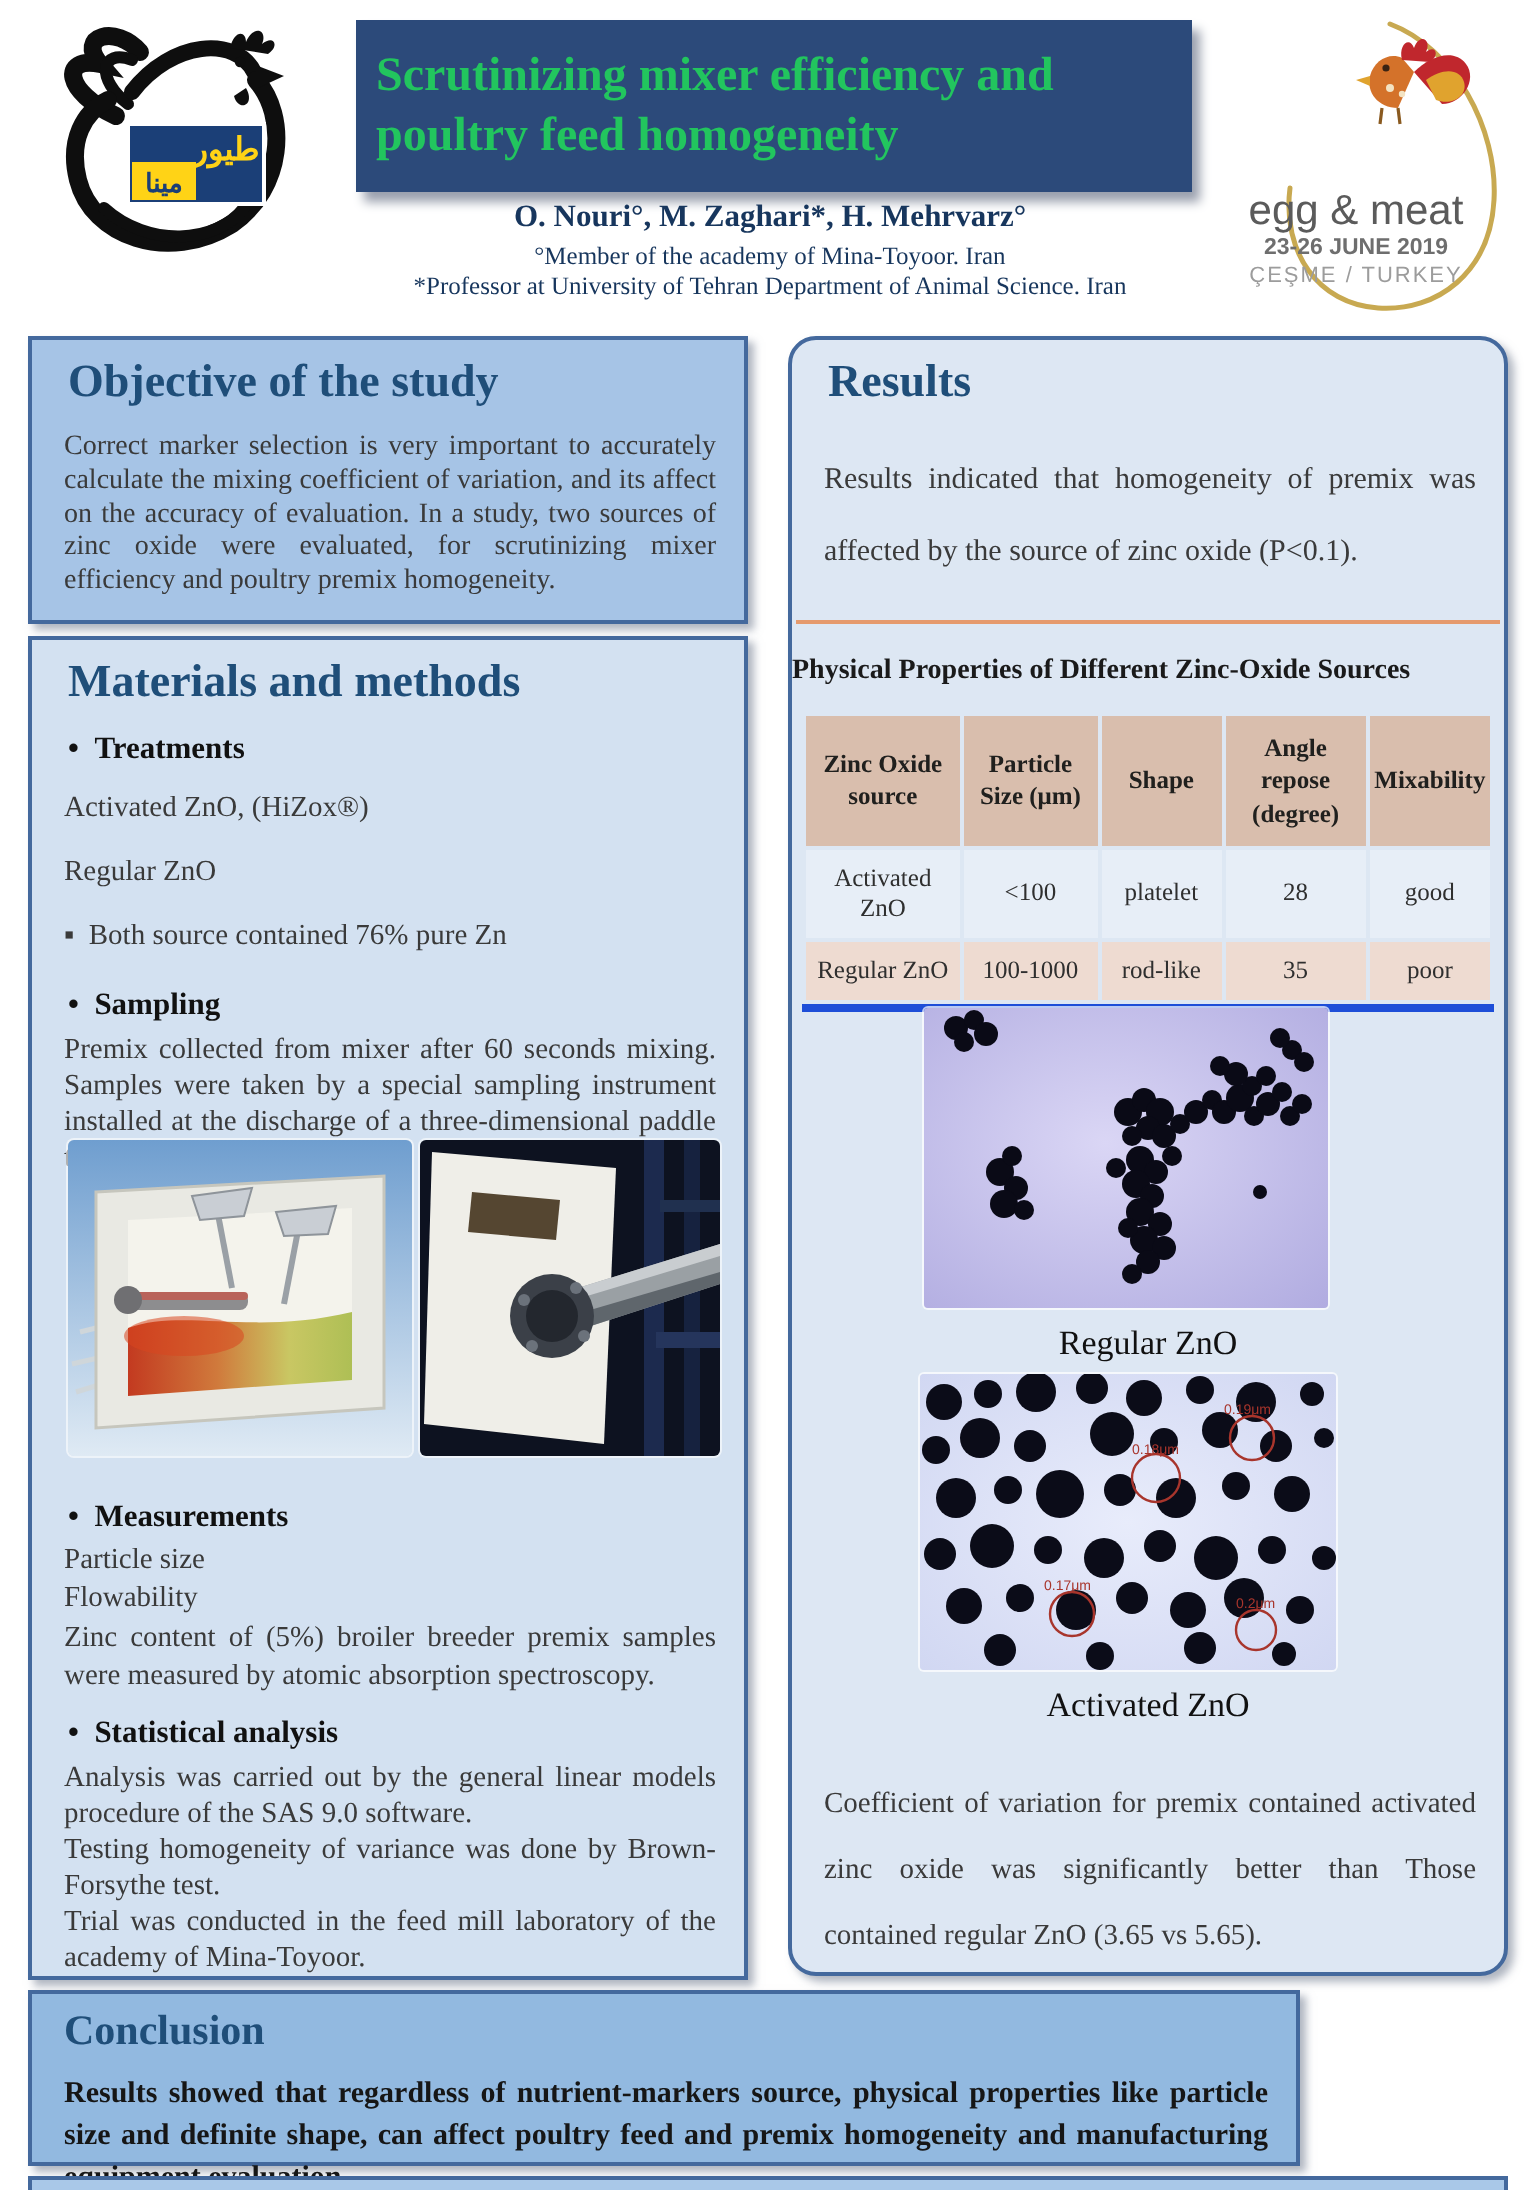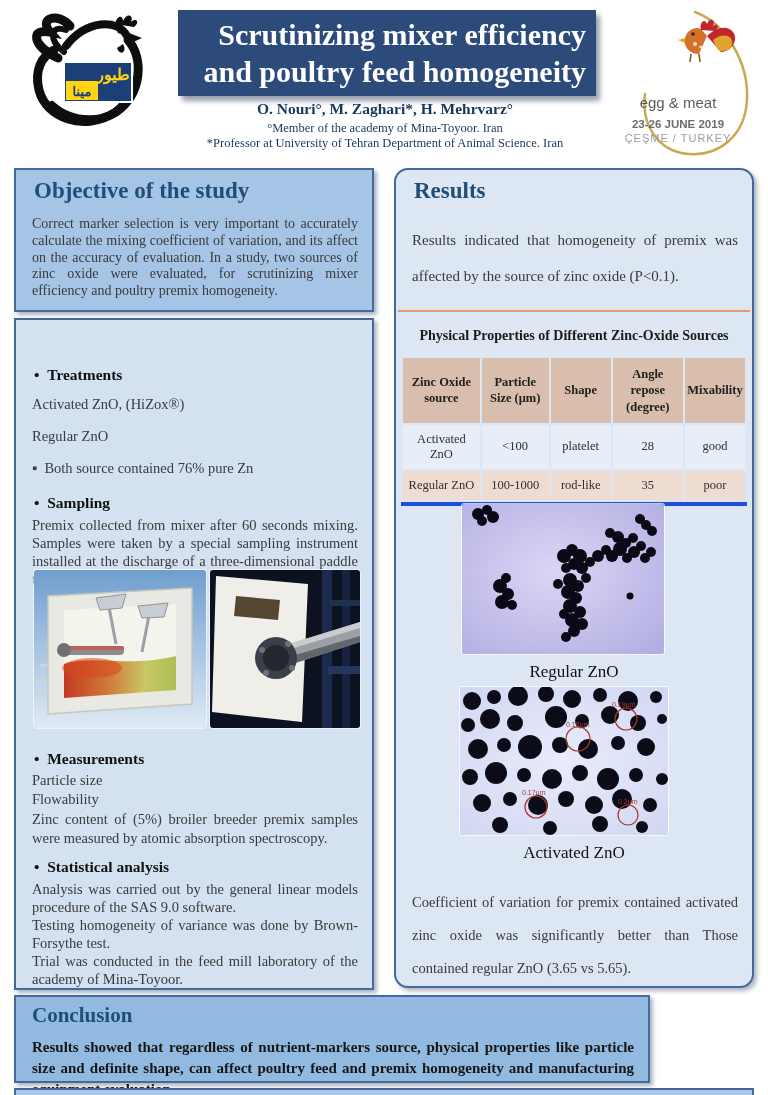--- a/index.html
+++ b/index.html
@@ -7,22 +7,22 @@
     width:768px;height:1095px;position:relative;background:#ffffff;
     font-family:"Liberation Serif", serif;overflow:hidden;color:#2b2b2b;
   }
   .abs{position:absolute;}
   
   .title-box{
     left:178px;top:10px;width:418px;height:86px;background:#2c4a7a;
     box-shadow:4px 5px 5px #9aa0ae;display:flex;align-items:center;justify-content:center;
   }
   .title-box h1{
-    margin:0;padding:4px 10px;color:#ffffff;font-size:30px;line-height:1.25;
-    text-align:right;font-weight:bold;
+    margin:0;padding:4px 10px;color:#22c55e;font-size:24px;line-height:1.25;
+    text-align:left;font-weight:bold;
   }
   .authors{left:150px;top:100px;width:470px;text-align:center;color:#17365d;
     font-weight:bold;font-size:15.5px;}
   .affil{left:110px;width:550px;text-align:center;color:#17365d;font-size:12.5px;}
   .affil1{top:121px;} .affil2{top:136px;}
   
   .panel{
     position:absolute;border:2px solid #44699d;box-sizing:border-box;
     box-shadow:3px 3px 4px rgba(110,120,140,.55);
   }
@@ -41,21 +41,21 @@
   .m-line{position:absolute;left:16px;right:14px;font-size:14.5px;color:#3a3a3a;}
   .photos{position:absolute;left:18px;top:250px;width:326px;height:160px;}
   .photo{position:absolute;top:0;height:158px;border-radius:3px;overflow:hidden;
     box-shadow:0 0 0 1px rgba(255,255,255,.6);}
   .photo svg{display:block;width:100%;height:100%;}
   
   .results{left:394px;top:168px;width:360px;height:820px;background:#dde7f3;border-radius:14px;}
   .results h2{left:18px;top:8px;}
   .results .intro{left:16px;right:14px;top:52px;font-size:15px;line-height:36px;}
   .divider{position:absolute;left:2px;right:2px;top:140px;border-top:2px solid #e59a6d;}
-  .table-title{position:absolute;left:0;right:0;top:158px;text-align:center;
+  .table-title{position:absolute;left:0;right:0;top:158px;
     font-weight:bold;font-size:14px;color:#1a1a1a;}
   .ptable{position:absolute;left:5px;right:5px;top:186px;border-collapse:separate;
     border-spacing:2px 2px;width:346px;font-size:12.5px;border-bottom:4px solid #1d4ed8;}
   .ptable th{background:#d9bead;color:#20201e;font-weight:bold;padding:8px 2px;
     text-align:center;line-height:1.3;height:44px;}
   .ptable td{padding:7px 2px;text-align:center;color:#2f2f2f;}
   .row-a td{background:#e7eef7;}
   .row-b td{background:#eedbd1;}
   .micro{position:absolute;border-radius:2px;overflow:hidden;
     box-shadow:0 0 0 1px rgba(255,255,255,.7);}
@@ -69,21 +69,21 @@
   .conclusion{left:14px;top:995px;width:636px;height:88px;background:#92b9e0;}
   .conclusion h2{left:16px;top:6px;font-size:21px;}
   .conclusion .body-text{left:16px;right:14px;top:40px;font-size:15px;
     font-weight:bold;line-height:21px;color:#161616;}
   .bottom-strip{left:14px;top:1088px;width:740px;height:14px;background:#a9c8e8;
     border:2px solid #44699d;box-sizing:border-box;}
   
   .logo-left{left:20px;top:6px;width:155px;height:135px;}
   .logo-right{left:603px;top:2px;width:160px;height:158px;font-family:"Liberation Sans",sans-serif;}
   .logo-right .egg-name{position:absolute;left:0;right:10px;top:92px;text-align:center;
-    font-size:15px;color:#5b5b5b;}
+    font-size:21px;color:#5b5b5b;}
   .logo-right .egg-date{position:absolute;left:0;right:10px;top:116px;text-align:center;
     font-size:11.5px;font-weight:bold;color:#6e6e6e;}
   .logo-right .egg-loc{position:absolute;left:0;right:10px;top:130px;text-align:center;
     font-size:11px;letter-spacing:1px;color:#9c9c9c;}
 </style>
 </head>
 <body>
 
 <div class="abs logo-left">
   <svg viewBox="0 0 155 135">
@@ -134,20 +134,21 @@
   <div class="egg-date">23-26 JUNE 2019</div>
   <div class="egg-loc">ÇEŞME / TURKEY</div>
 </div>
 
 <div class="panel objective">
   <h2>Objective of the study</h2>
   <div class="body-text">Correct marker selection is very important to accurately calculate the mixing coefficient of variation, and its affect on the accuracy of evaluation. In a study, two sources of zinc oxide were evaluated, for scrutinizing mixer efficiency and poultry premix homogeneity.</div>
 </div>
 
 <div class="panel methods">
+  <h2>Materials and methods</h2>
 
   <div class="bullet" style="top:46px;">Treatments</div>
   <div class="m-line" style="top:76px;">Activated ZnO, (HiZox®)</div>
   <div class="m-line" style="top:108px;">Regular ZnO</div>
   <div class="m-line sq-bullet" style="top:140px;">Both source contained 76% pure Zn</div>
 
   <div class="bullet" style="top:174px;">Sampling</div>
   <div class="m-line" style="top:196px;text-align:justify;line-height:18px;">Premix collected from mixer after 60 seconds mixing. Samples were taken by a special sampling instrument installed at the discharge of a three-dimensional paddle turbo mixer.</div>
 
   <div class="photos">

